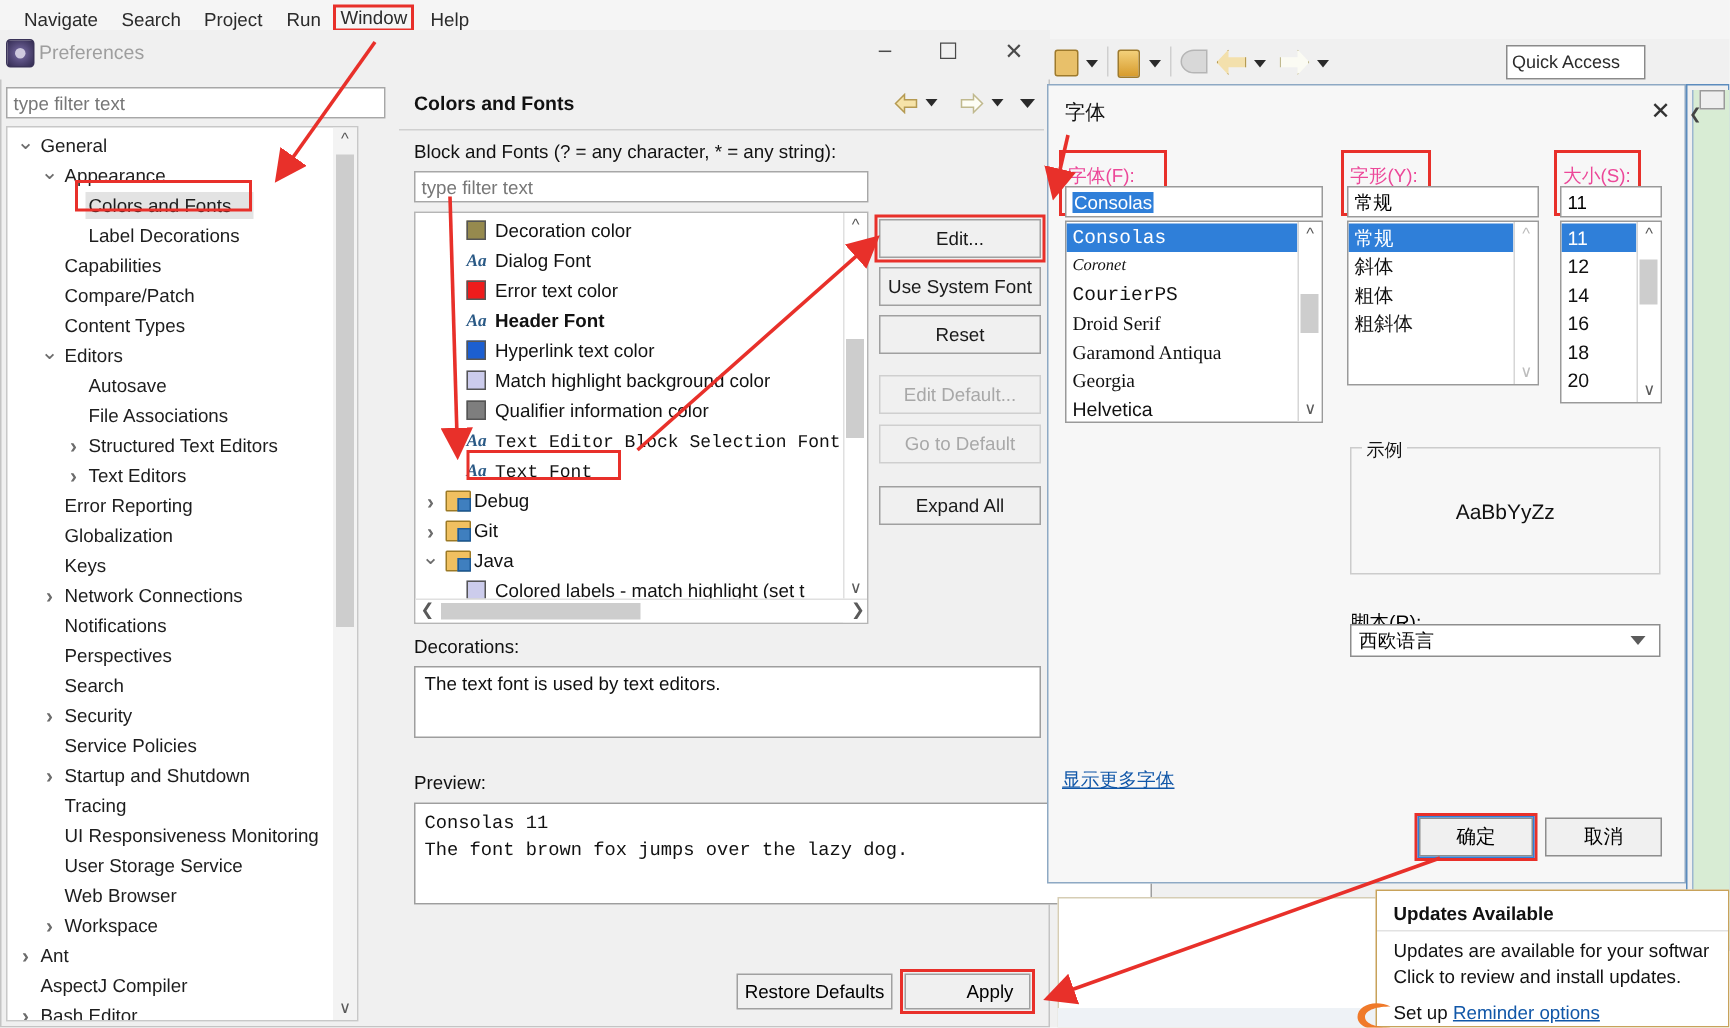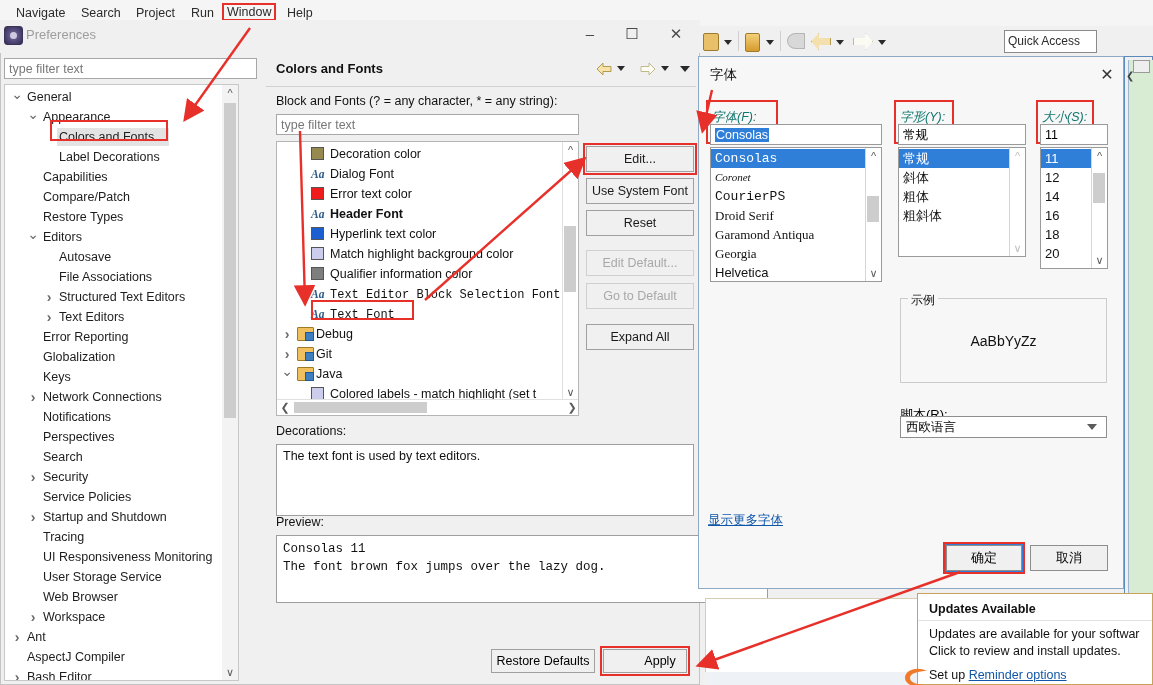--- a/index.html
+++ b/index.html
@@ -75,38 +75,38 @@
   #cf-hscroll{position:absolute;left:0;bottom:0;width:303px;height:15px;background:#fff;border-top:1px solid #e0e0e0;}
   #cf-hthumb{position:absolute;left:17px;top:2px;width:133px;height:11px;background:#cdcdcd;}
 
   
   .sbtn{position:absolute;left:586px;width:108px;height:26px;background:#f0f0f0;border:1px solid #a0a0a0;box-sizing:border-box;
         font-size:12.5px;color:#1a1a1a;text-align:center;line-height:24px;}
   .sbtn.dis{color:#a8a8a8;border-color:#cfcfcf;background:#f0f0f0;}
 
   
   #desc-lbl{left:276px;top:424px;font-size:12.5px;color:#111;}
-  #desc-box{left:276px;top:444px;width:418px;height:72px;background:#fff;border:1px solid #9e9e9e;box-sizing:border-box;padding:4px 6px;font-size:12.5px;color:#111;}
+  #desc-box{left:276px;top:444px;width:418px;height:48px;background:#fff;border:1px solid #9e9e9e;box-sizing:border-box;padding:4px 6px;font-size:12.5px;color:#111;}
   #prev-lbl{left:276px;top:515px;font-size:12.5px;color:#111;}
   #prev-box{left:276px;top:535px;width:492px;height:68px;background:#fff;border:1px solid #9e9e9e;box-sizing:border-box;padding:4px 6px;
             font-family:"Liberation Mono",monospace;font-size:12.5px;color:#111;line-height:18px;}
 
   
   #btn-restore{left:491px;top:649px;width:104px;height:24px;background:#f0f0f0;border:1px solid #a0a0a0;box-sizing:border-box;text-align:center;line-height:22px;font-size:12.5px;}
   #btn-apply{left:603px;top:649px;width:84px;height:24px;background:#f0f0f0;border:1px solid #a0a0a0;box-sizing:border-box;text-align:center;line-height:22px;font-size:12.5px;padding-left:30px;}
 
   
   .navarrow{position:absolute;top:62px;width:16px;height:13px;}
 
   
   #font-dlg{left:698px;top:56px;width:426px;height:533px;background:#f7f7f7;border:1px solid #8ea9c4;box-sizing:border-box;}
   #fd-title{left:710px;top:66px;font-size:13.5px;color:#111;}
   #fd-close{left:1096px;top:64px;width:22px;height:22px;text-align:center;line-height:22px;font-size:16px;color:#333;}
 
-  .fd-lbl{position:absolute;font-size:12.5px;color:#0f766e;font-style:italic;}
+  .fd-lbl{position:absolute;font-size:12.5px;color:#ec4899;}
   .fd-input{position:absolute;height:21px;background:#fff;border:1px solid #9a9a9a;box-sizing:border-box;font-size:12.5px;padding:2px 4px;line-height:16px;}
   .fd-list{position:absolute;background:#fff;border:1px solid #9a9a9a;box-sizing:border-box;overflow:hidden;}
   .fdrow{position:absolute;left:0;height:19px;line-height:19px;font-size:13px;color:#111;padding-left:4px;white-space:nowrap;}
   .fdrow.sel{background:#2f7fd9;color:#fff;}
   .fd-sb{position:absolute;right:0;top:0;width:15px;background:#fff;border-left:1px solid #d6d6d6;}
   .fd-sbthumb{position:absolute;left:1px;width:12px;background:#cdcdcd;}
 
   #sample-group{left:900px;top:298px;width:207px;height:85px;border:1px solid #cccccc;box-sizing:border-box;}
   #sample-lbl{left:908px;top:292px;background:#f7f7f7;padding:0 3px;font-size:12px;color:#111;}
   #sample-text{left:900px;top:333px;width:207px;text-align:center;font-size:14px;color:#111;}
@@ -188,21 +188,21 @@
   <div id="tree-sel" style="left: 52px; top: 43px; width: 112px;"></div>
   <div id="tree-rows">
       <div class="tw open" style="left: 6px; top: 2px;"></div>
       <div class="tnode" style="left: 22px; top: 2px;">General</div>
       <div class="tw open" style="left: 22px; top: 22px;"></div>
       <div class="tnode" style="left: 38px; top: 22px;">Appearance</div>
       <div class="tnode" style="left: 54px; top: 42px;">Colors and Fonts</div>
       <div class="tnode" style="left: 54px; top: 62px;">Label Decorations</div>
       <div class="tnode" style="left: 38px; top: 82px;">Capabilities</div>
       <div class="tnode" style="left: 38px; top: 102px;">Compare/Patch</div>
-      <div class="tnode" style="left: 38px; top: 122px;">Restore Types</div>
+      <div class="tnode" style="left: 38px; top: 122px;">Content Types</div>
       <div class="tw open" style="left: 22px; top: 142px;"></div>
       <div class="tnode" style="left: 38px; top: 142px;">Editors</div>
       <div class="tnode" style="left: 54px; top: 162px;">Autosave</div>
       <div class="tnode" style="left: 54px; top: 182px;">File Associations</div>
       <div class="tw closed" style="left: 38px; top: 202px;"></div>
       <div class="tnode" style="left: 54px; top: 202px;">Structured Text Editors</div>
       <div class="tw closed" style="left: 38px; top: 222px;"></div>
       <div class="tnode" style="left: 54px; top: 222px;">Text Editors</div>
       <div class="tnode" style="left: 38px; top: 242px;">Error Reporting</div>
       <div class="tnode" style="left: 38px; top: 262px;">Globalization</div>

